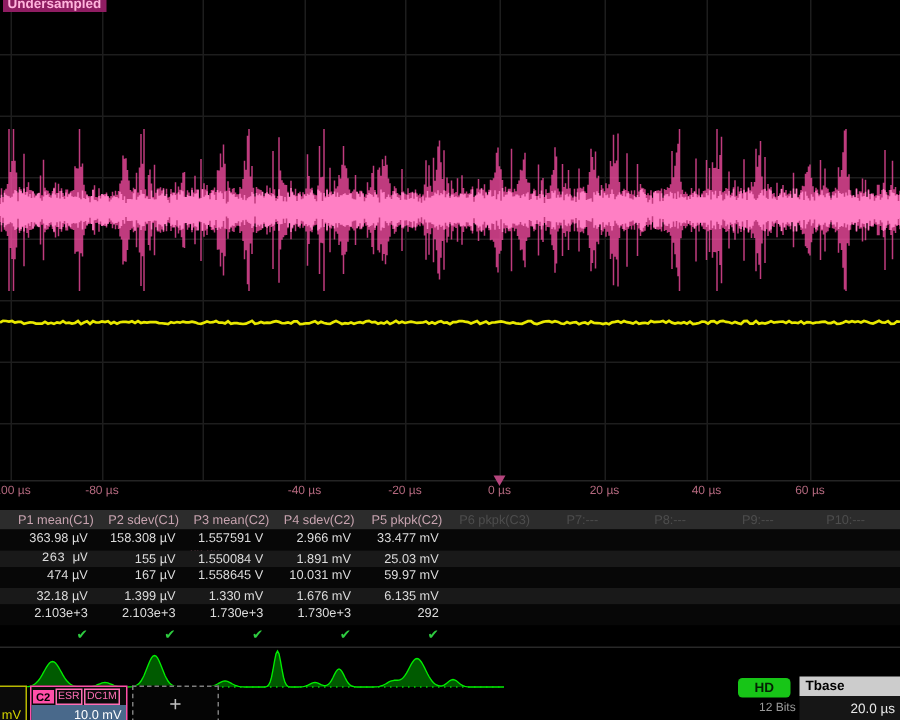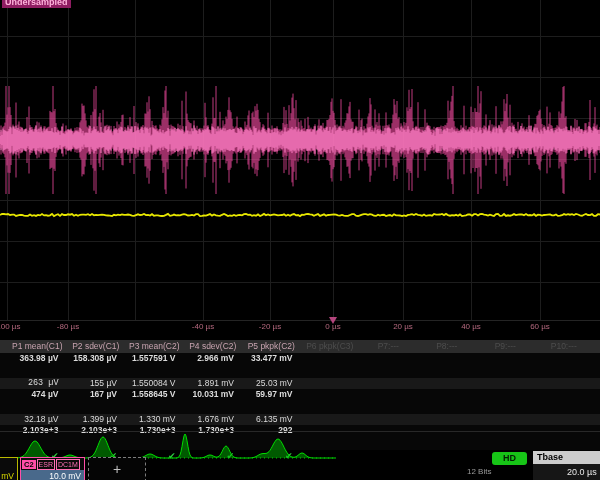--- a/index.html
+++ b/index.html
@@ -24,21 +24,21 @@
   #trigmark{
     position:absolute;left:329px;top:317px;width:0;height:0;
     border-left:4px solid transparent;border-right:4px solid transparent;
     border-top:7px solid #b4457d;
   }
   
   #mtable{position:absolute;left:0;top:340px;width:600px;}
   .trow{position:relative;width:600px;}
   .trow.hd{height:13px;background:#2c2c2c;}
   .trow.v0{height:11px;background:#191919;}
-  .trow.v1{height:25px;background:#070707;font-weight:bold;}
+  .trow.v1{height:14px;background:#070707;}
   .trow.st{height:13px;background:#000;}
   .tcell{
     position:absolute;top:0;height:100%;font-size:8.5px;line-height:11px;
     white-space:nowrap;overflow:hidden;
   }
   .thdr{color:#c8a4b0;text-align:center;line-height:13px;}
   .thdr.dim{color:#4d4d4d;}
   .tval{color:#dcdcdc;text-align:right;padding-right:8px;box-sizing:border-box;}
   .tchk{color:#2ecc40;text-align:right;padding-right:8px;box-sizing:border-box;line-height:13px;font-size:9px;}
   #tablesep{position:absolute;left:0;top:431px;width:600px;height:1px;background:#282828;}
@@ -60,21 +60,21 @@
   #addbox{
     position:absolute;left:88px;top:457px;width:56px;height:23px;
     border:1px dashed #7d7d7d;color:#c0c0c0;font-size:14px;
     text-align:center;line-height:22px;background:#050505;
   }
   #hdbadge{
     position:absolute;left:492px;top:452px;width:35px;height:13px;border-radius:3px;
     background:#17c517;color:#042204;font-size:9px;font-weight:bold;
     text-align:center;line-height:13px;
   }
-  #hdbits{position:absolute;left:467px;top:467px;font-size:8px;color:#9a9a9a;}
+  #hdbits{position:absolute;left:506px;top:467px;font-size:8px;color:#9a9a9a;}
   #tbasebox{position:absolute;left:533px;top:451px;width:80px;}
   #tbasehdr{height:13px;background:#cccccc;color:#000;font-size:9px;font-weight:bold;line-height:13px;padding-left:4px;}
   #tbaseval{height:16px;background:#161616;color:#e8e8e8;font-size:9px;line-height:16px;padding-left:34px;}
 </style>
 </head>
 <body>
 
 <div id="screen">
 
   <div id="plot">

